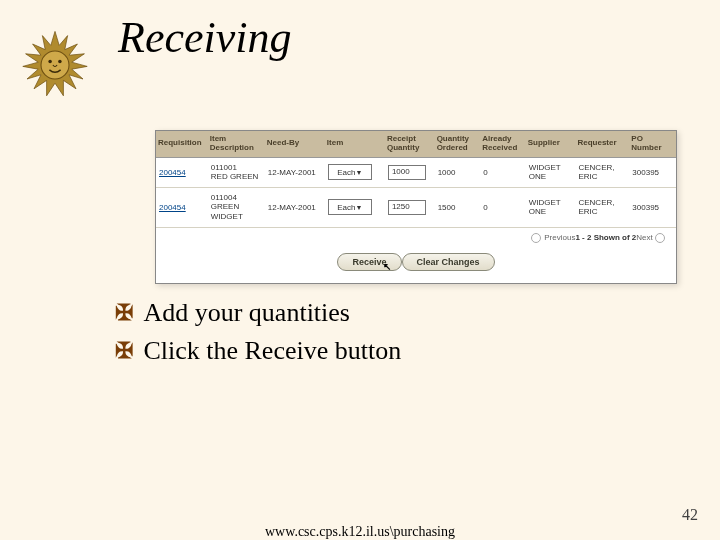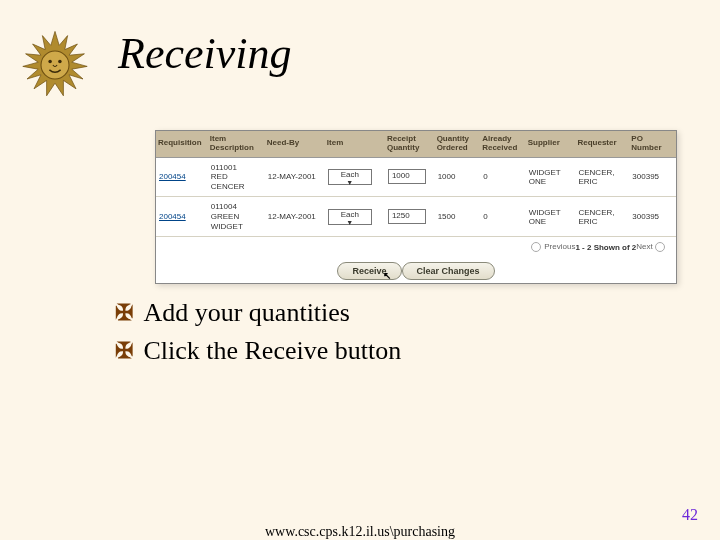--- a/index.html
+++ b/index.html
@@ -16,21 +16,21 @@
   .sun-icon {
     position: absolute;
     top: 30px;
     left: 20px;
     width: 70px;
     height: 70px;
   }
   .sun-icon svg { width: 100%; height: 100%; }
   .title {
     position: absolute;
-    top: 28px;
+    top: 12px;
     left: 118px;
     font-size: 44px;
     font-style: italic;
     font-family: "Times New Roman", serif;
   }
   .screenshot-box {
     position: absolute;
     top: 130px;
     left: 155px;
     width: 520px;
@@ -68,22 +68,21 @@
   .link-cell { color: #004488; text-decoration: underline; cursor: pointer; margin-top: 43px; }
   .desc-cell { color: #004488; line-height: 1.2; margin-left: 23px; }
   .unit-select {
     display: inline-flex;
     align-items: center;
     border: 1px solid #777;
     background: #fff;
     padding: 0 2px;
     height: 14px;
     width: 38px;
-    justify-content: space-between;
-    flex-direction: column;
+    justify-content: center;
   }
   .unit-select .arrow { font-size: 7px; color:#333; }
   .qty-input {
     display: inline-block;
     border: 1px solid #777;
     background: #fff;
     padding: 1px 3px;
     width: 30px;
     height: 11px;
     text-align: left;
@@ -143,21 +142,21 @@
     width: 100%;
     text-align:center;
     font-size: 14px;
     color:#000;
   }
   .page-num {
     position:absolute;
     bottom: 16px;
     right: 22px;
     font-size: 16px;
-    color: #6d28d9;
+    color: #404040;
   }
 </style>
 </head>
 <body>
 
 <div class="sun-icon">
   <svg viewBox="0 0 100 100">
     <g>
       <polygon points="50,2 56,22 68,8 64,28 82,20 70,36 92,34 74,46 96,52 74,56 90,70 70,64 80,84 62,72 62,94 50,76 38,94 38,72 20,84 30,64 10,70 26,56 4,52 26,46 8,34 30,36 18,20 36,28 32,8 44,22" fill="#b08b2e" stroke="#6d4f11" stroke-width="1"></polygon>
       <circle cx="50" cy="50" r="20" fill="#cfa94a" stroke="#6d4f11" stroke-width="1.5"></circle>
@@ -197,21 +196,21 @@
         <th>Supplier</th>
         <th>Requester</th>
         <th>PO Number</th>
       </tr>
     </thead>
     <tbody>
       <tr>
         <td><span class="link-cell">200454</span></td>
         <td class="desc-cell">
           <span>011001</span><br>
-          <span>RED CENCER</span>
+          <span>RED GREEN</span>
         </td>
         <td>12-MAY-2001</td>
         <td>
           <span class="unit-select">
             <span>Each</span>
             <span class="arrow">▼</span>
           </span>
         </td>
         <td><span class="qty-input">1000</span></td>
         <td>1000</td>

